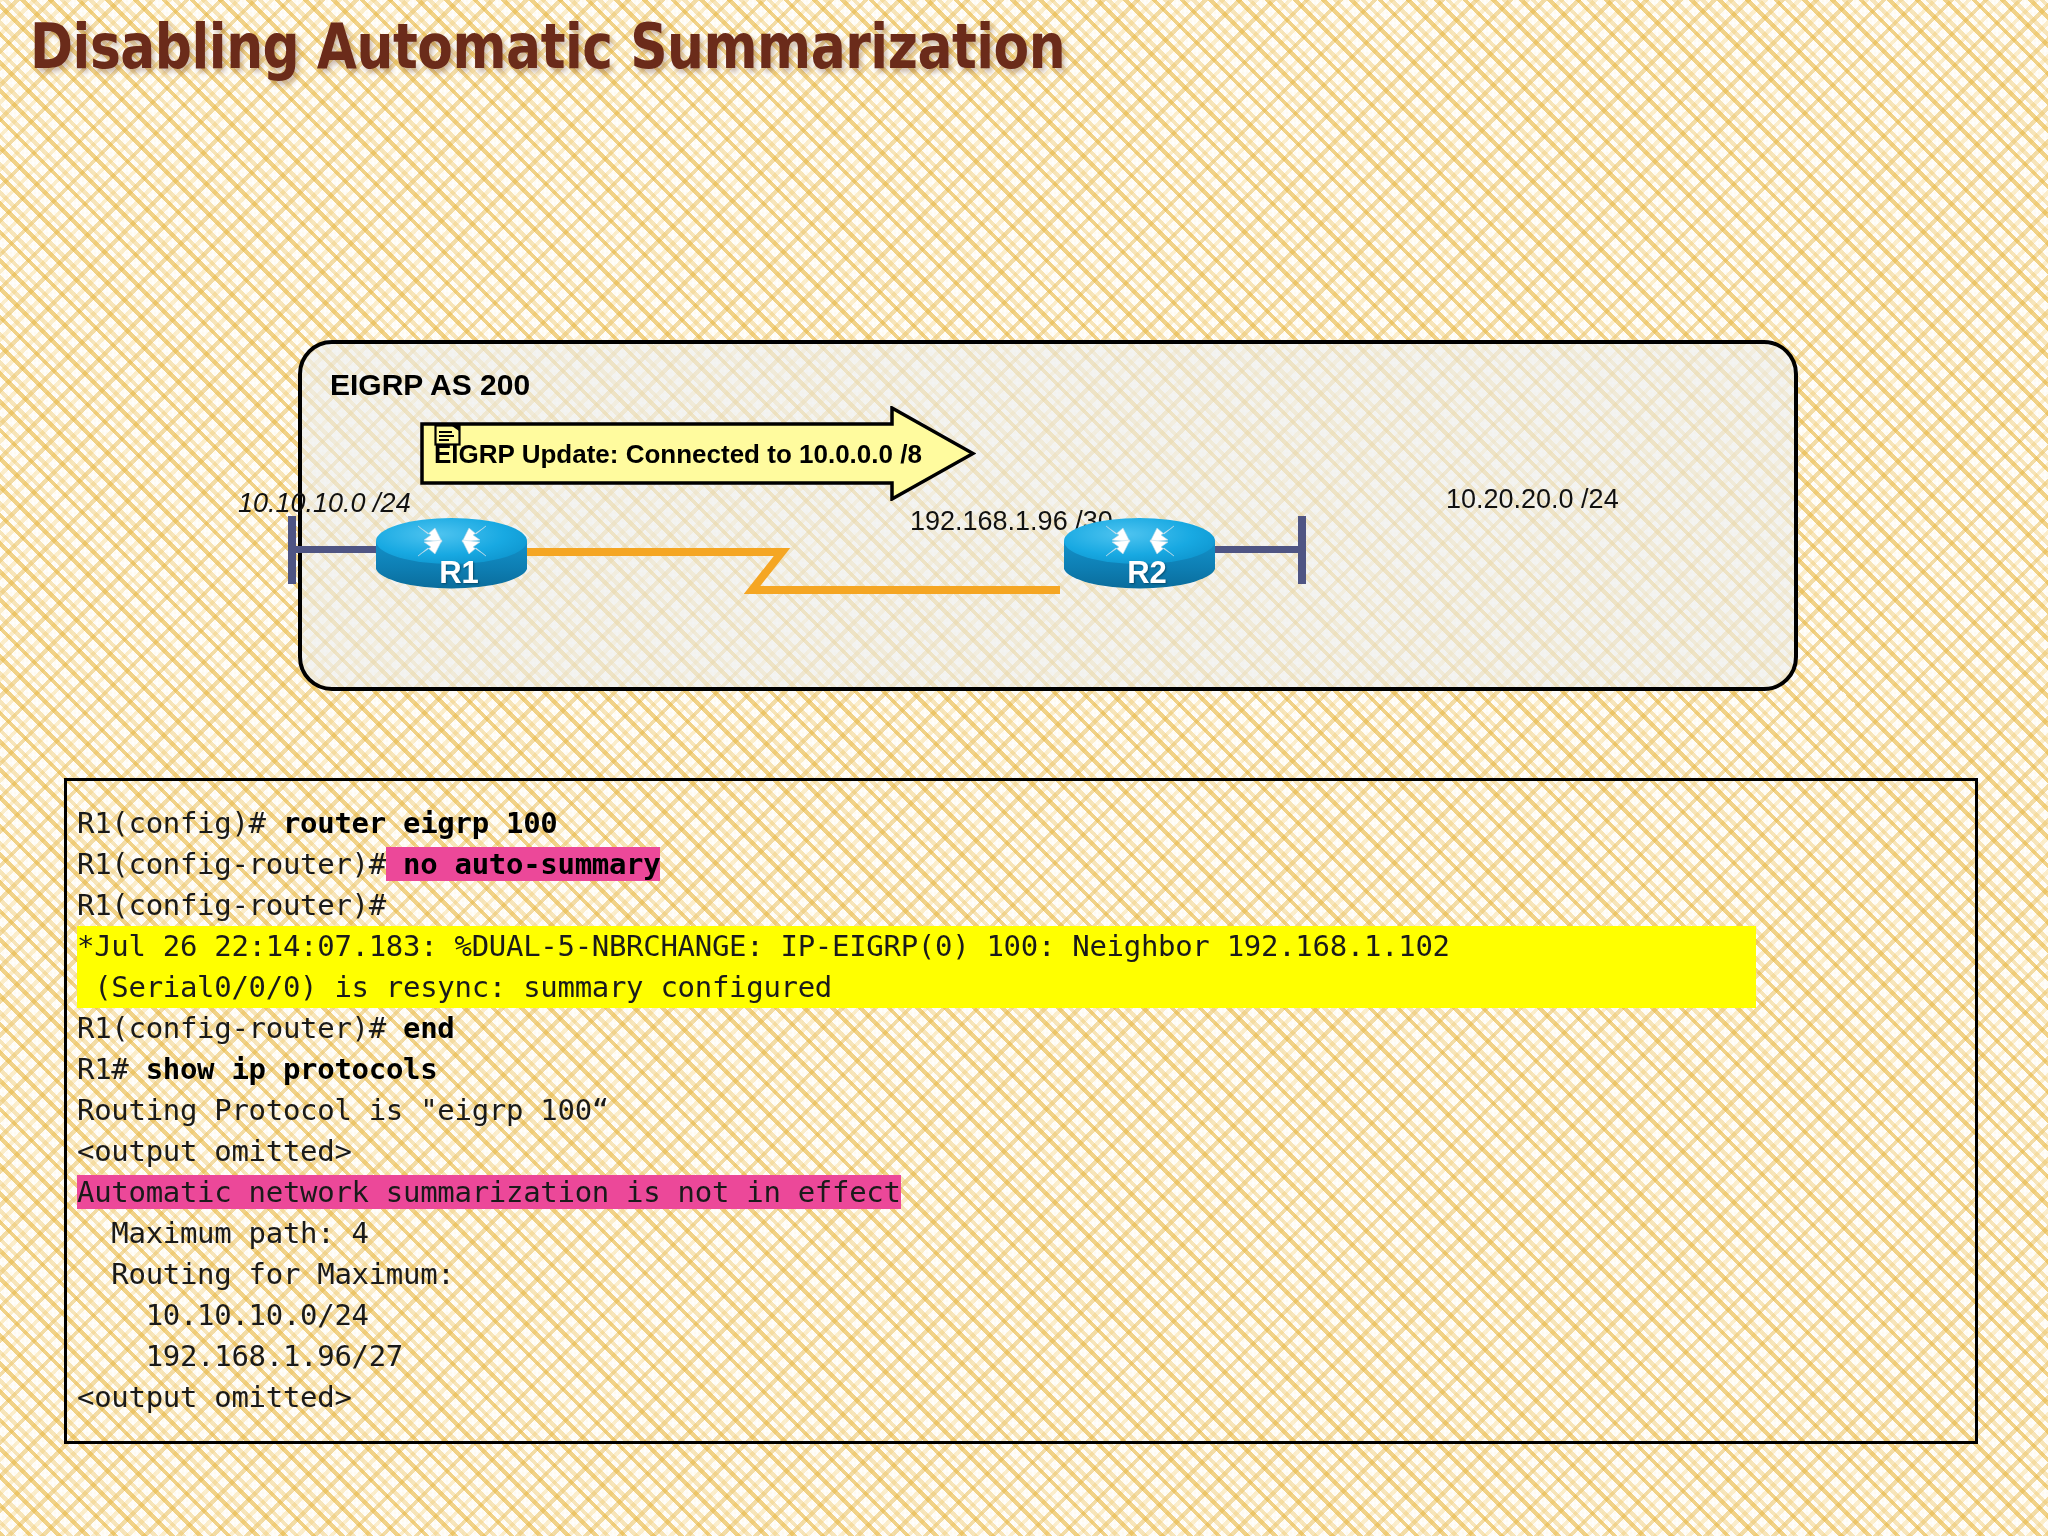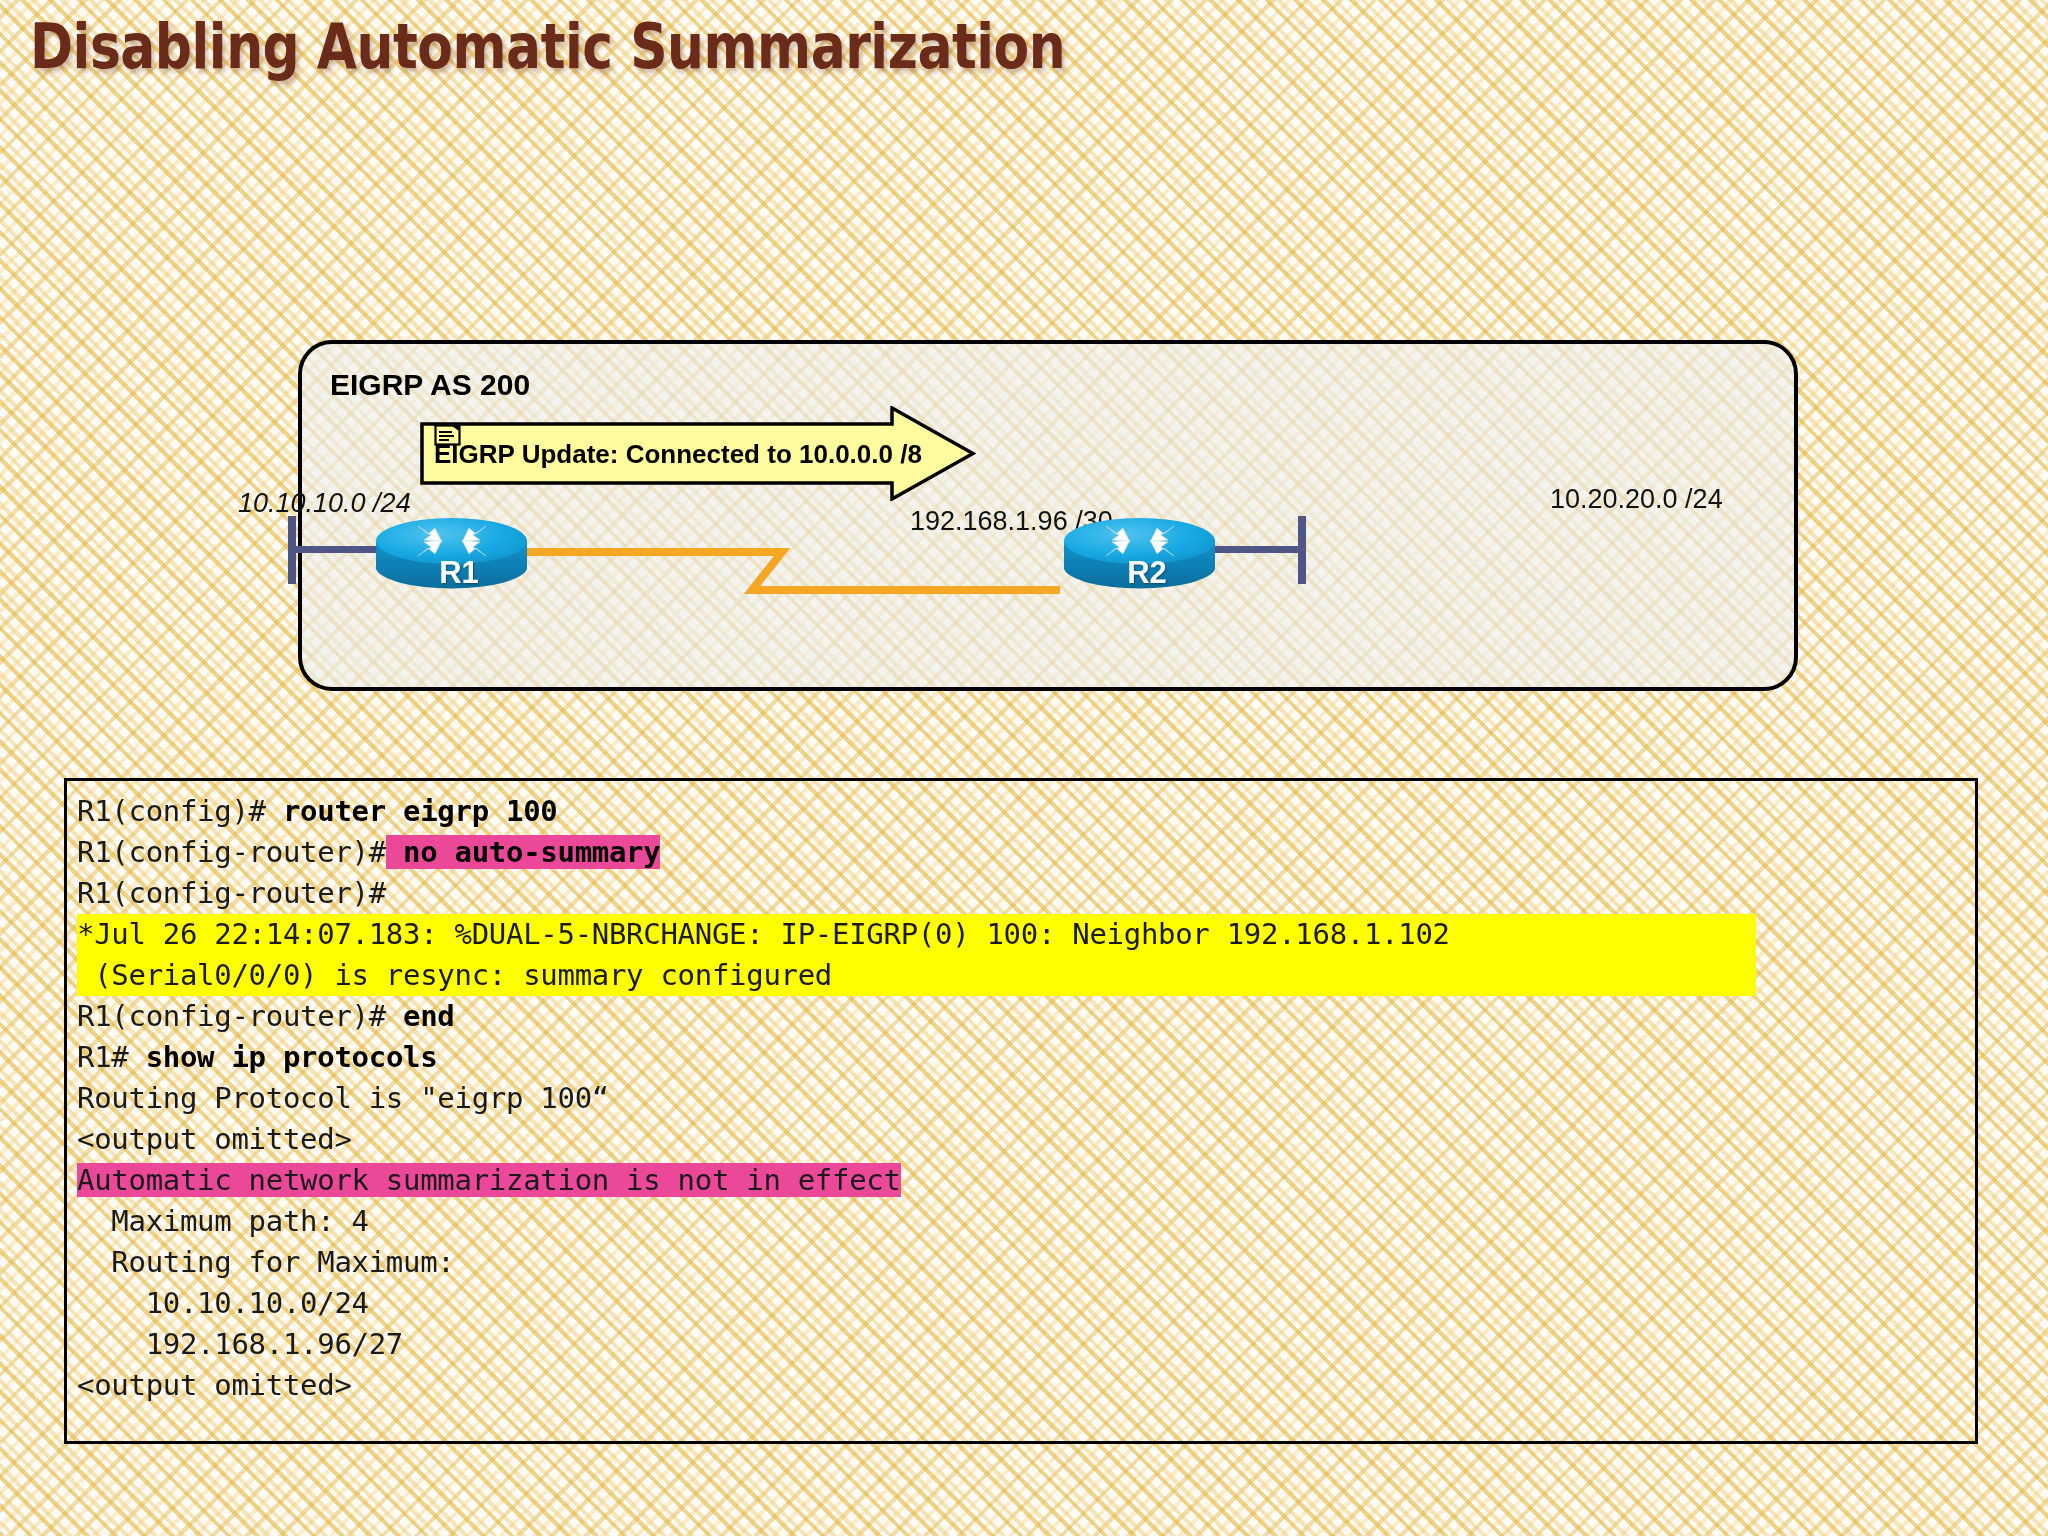--- a/index.html
+++ b/index.html
@@ -50,21 +50,21 @@
     background:rgba(236,238,236,.62);
     z-index:3;
   }
   #as-label{
     position:absolute;left:28px;top:24px;
     font-size:30px;font-weight:bold;color:#000;white-space:nowrap;
   }
   .net-label{position:absolute;font-size:27px;color:#111;white-space:nowrap;}
   #lbl-left   {left:-64px;top:144px;font-style:italic;}
   #lbl-mid    {left:608px;top:162px;}
-  #lbl-right  {left:1248px;top:140px;}
+  #lbl-right  {left:1144px;top:140px;}
   #banner-wrap{
     position:absolute;left:118px;top:62px;width:556px;height:95px;z-index:4;text-align:center;
   }
   #banner-wrap svg{position:absolute;left:0;top:0;}
   #banner-text{
     position:absolute;left:14px;top:0;height:60px;top:18px;
     display:flex;align-items:center;gap:13px;
     font-size:26px;font-weight:bold;color:#000;white-space:nowrap;
   }
   #doc-icon{width:27px;height:22px;flex:0 0 auto;}
@@ -84,21 +84,21 @@
   .lan{position:absolute;z-index:4;}
   .lan .stem{position:absolute;height:7px;background:#4F5584;top:0;}
   .lan .bar{position:absolute;width:8px;height:68px;background:#4F5584;top:-30px;}
   #serial-link{position:absolute;left:0;top:0;z-index:4;}
 
   
   #console{
     position:absolute;left:64px;top:778px;width:1908px;height:660px;
     border:3px solid #000;background:transparent;z-index:3;
   }
-  #console-inner{position:relative;padding:10px 0 0 10px;}
+  #console-inner{position:relative;padding:22px 0 0 10px;}
   .cline{
     position:relative;
     font-family:"DejaVu Sans Mono","Liberation Mono",monospace;
     font-size:29px;line-height:41px;color:#1a1a1a;white-space:pre;
     letter-spacing:-0.3px;
   }
   .cline .cmd{font-weight:bold;color:#000;}
   .hl{background:#ec4899;}
   .hlblock{
     position:absolute;background:#FFFF00;z-index:-1;

